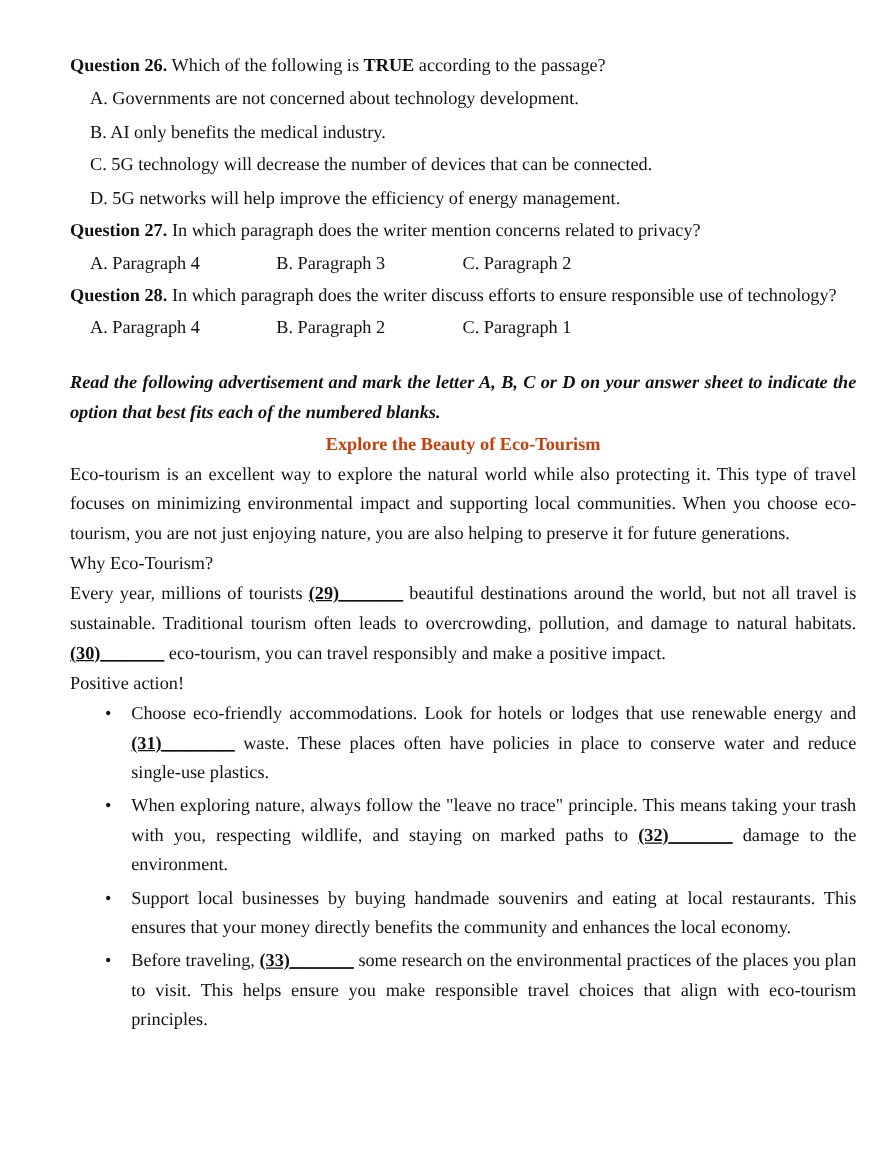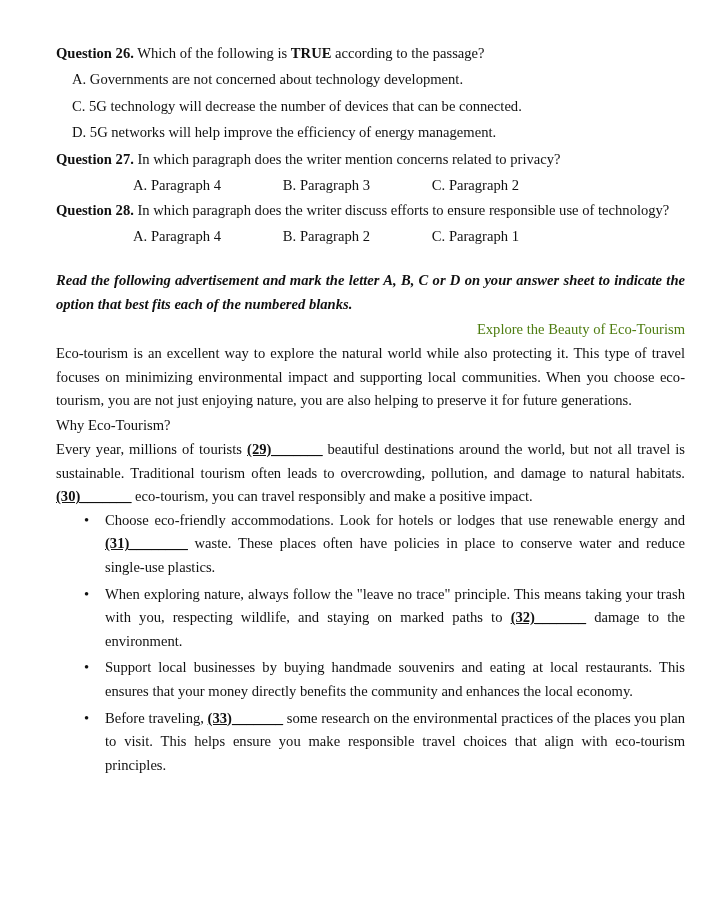--- a/index.html
+++ b/index.html
@@ -6,42 +6,43 @@
   body {
     width: 714px; height: 924px; position: relative; overflow: hidden;
     font-family: "Liberation Serif", serif; font-size: 14.6px; color: #111;
   }
   .page { position: absolute; left: 56px; top: 40px; width: 629px; }
   .line { line-height: 26.4px; white-space: nowrap; }
   .q { line-height: 26.4px; }
   .q b { font-weight: bold; }
   .opt { padding-left: 16px; line-height: 26.4px; }
   .opts4 { display: flex; padding-left: 16px; line-height: 26.4px; }
-  .opts4 span { width: 149px; display: inline-block; text-align: right; }
+  .opts4 span { width: 149px; display: inline-block; }
   .justify { text-align: justify; text-align-last: left; line-height: 23.6px; }
   .instr { font-weight: bold; font-style: italic; text-align: justify; line-height: 23.6px; margin-top: 19px; }
-  .title { text-align: right; color: #4d7c0f; font-weight: normal; line-height: 26px; }
+  .title { text-align: center; color: #c2410c; font-weight: bold; line-height: 26px; }
   .h { font-weight: normal; line-height: 25px; }
   ul.acts { list-style: none; margin: 0; padding: 0; }
   ul.acts li { position: relative; padding-left: 49px; text-align: justify; line-height: 23.6px; margin-bottom: 3px; }
   ul.acts li .bullet { position: absolute; left: 28px; top: 0; }
   .para { text-align: justify; line-height: 23.6px; }
   .blank { font-weight: bold; text-decoration: underline; }
 </style>
 </head>
 <body>
 
 <div class="page">
 
   <div>
     <div class="q line">
       <b>Question 26.</b>
       <span>Which of the following is </span><b>TRUE</b><span> according to the passage?</span>
     </div>
     <div class="opt">A. Governments are not concerned about technology development.</div>
+    <div class="opt">B. AI only benefits the medical industry.</div>
     <div class="opt">C. 5G technology will decrease the number of devices that can be connected.</div>
     <div class="opt">D. 5G networks will help improve the efficiency of energy management.</div>
   </div>
 
   <div>
     <div class="q line">
       <b>Question 27.</b>
       <span>In which paragraph does the writer mention concerns related to privacy?</span>
     </div>
     <div class="opts4">
@@ -67,20 +68,21 @@
 
   <div>
     <div class="title">Explore the Beauty of Eco-Tourism</div>
     <div class="para">Eco-tourism is an excellent way to explore the natural world while also protecting it. This type of travel focuses on minimizing environmental impact and supporting local communities. When you choose eco-tourism, you are not just enjoying nature, you are also helping to preserve it for future generations.</div>
 
     <div class="h">Why Eco-Tourism?</div>
     <div class="para">
       <span>Every year, millions of tourists </span><span class="blank">(29)_______</span><span> beautiful destinations around the world, but not all travel is sustainable. Traditional tourism often leads to overcrowding, pollution, and damage to natural habitats. </span><span class="blank">(30)_______</span><span> eco-tourism, you can travel responsibly and make a positive impact.</span>
     </div>
 
+    <div class="h">Positive action!</div>
     <ul class="acts">
       <li>
         <span class="bullet">•</span>
         <span>Choose eco-friendly accommodations. Look for hotels or lodges that use renewable energy and </span><span class="blank">(31)________</span><span> waste. These places often have policies in place to conserve water and reduce single-use plastics.</span>
       </li>
       <li>
         <span class="bullet">•</span>
         <span>When exploring nature, always follow the "leave no trace" principle. This means taking your  trash with you, respecting wildlife, and staying on marked paths to </span><span class="blank">(32)_______</span><span> damage to the environment.</span>
       </li>
       <li>

